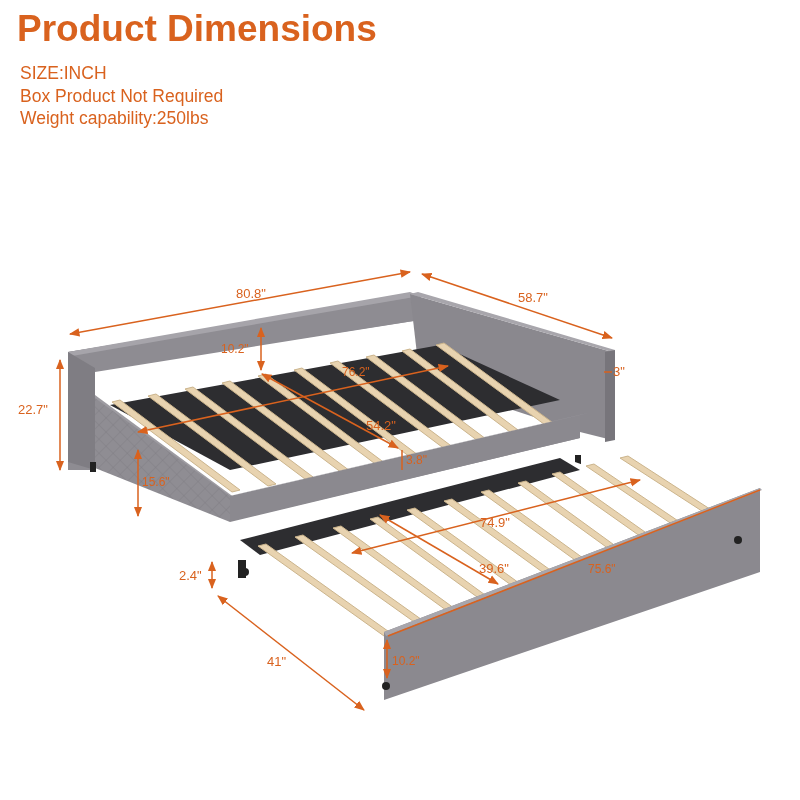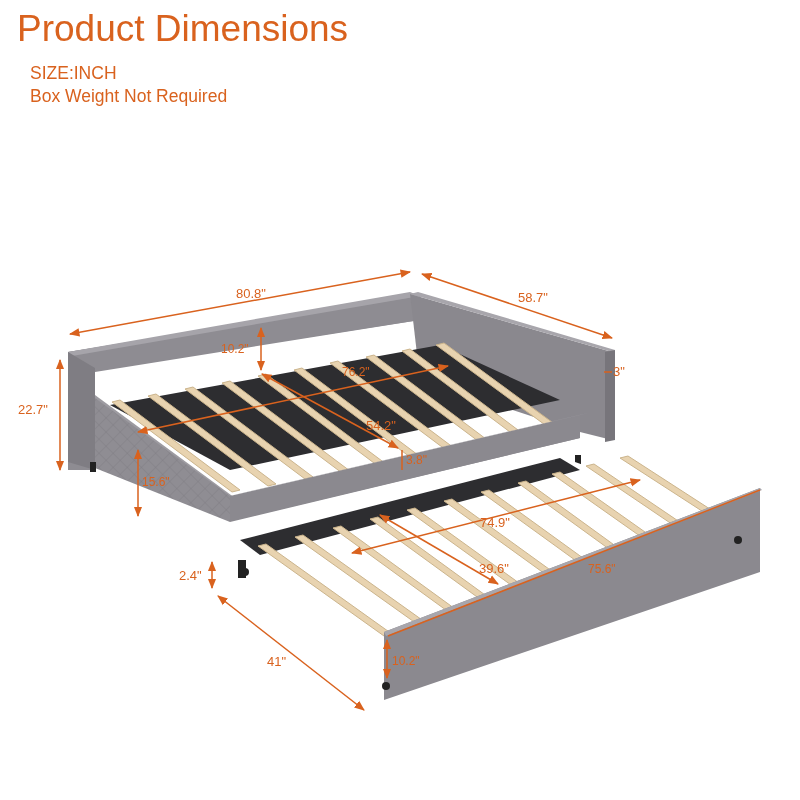--- a/index.html
+++ b/index.html
@@ -1,30 +1,31 @@
 <!DOCTYPE html>
 <html><head>
 <meta charset="utf-8">
 <style>
   html,body{margin:0;padding:0;background:#ffffff;}
   body{width:800px;height:800px;position:relative;overflow:hidden;font-family:"Liberation Sans",sans-serif;}
-  .title{position:absolute;left:17px;top:8px;font-size:37px;color:#d9621e;letter-spacing:0px;white-space:nowrap;}
+  .title{position:absolute;left:17px;top:8px;font-size:37px;color:#d9621e;letter-spacing:0px;white-space:nowrap;font-weight:bold;}
   .specs{position:absolute;left:20px;top:62px;font-size:17.5px;line-height:22.5px;color:#d9621e;}
-  .specs div{white-space:nowrap;margin-left:10px;}
+  .specs div{white-space:nowrap;}
   svg.art{position:absolute;left:0;top:0;}
   .lbl{font-family:"Liberation Sans",sans-serif;font-size:13px;fill:#d9621e;}
   .lbl-in{font-family:"Liberation Sans",sans-serif;font-size:12px;fill:#d9621e;}
 </style>
 </head>
 <body>
 
 <div class="title">Product Dimensions</div>
 <div class="specs">
   <div>SIZE:INCH</div>
-  <div>Box Weight Not Required</div>
+  <div>Box Product Not Required</div>
+  <div>Weight capability:250lbs</div>
 </div>
 
 <svg class="art" width="800" height="800" viewBox="0 0 800 800">
   <defs>
     <marker id="ah" viewBox="0 0 10 10" refX="9" refY="5" markerWidth="7" markerHeight="7" orient="auto-start-reverse">
       <path d="M0,1 L10,5 L0,9 z" fill="#d9621e"></path>
     </marker>
     <pattern id="quilt" width="10" height="10" patternUnits="userSpaceOnUse" patternTransform="rotate(45)">
       <rect width="10" height="10" fill="#8f8d93"></rect>
       <path d="M0,0 L10,0 M0,0 L0,10" stroke="#7d7b81" stroke-width="0.8"></path>

